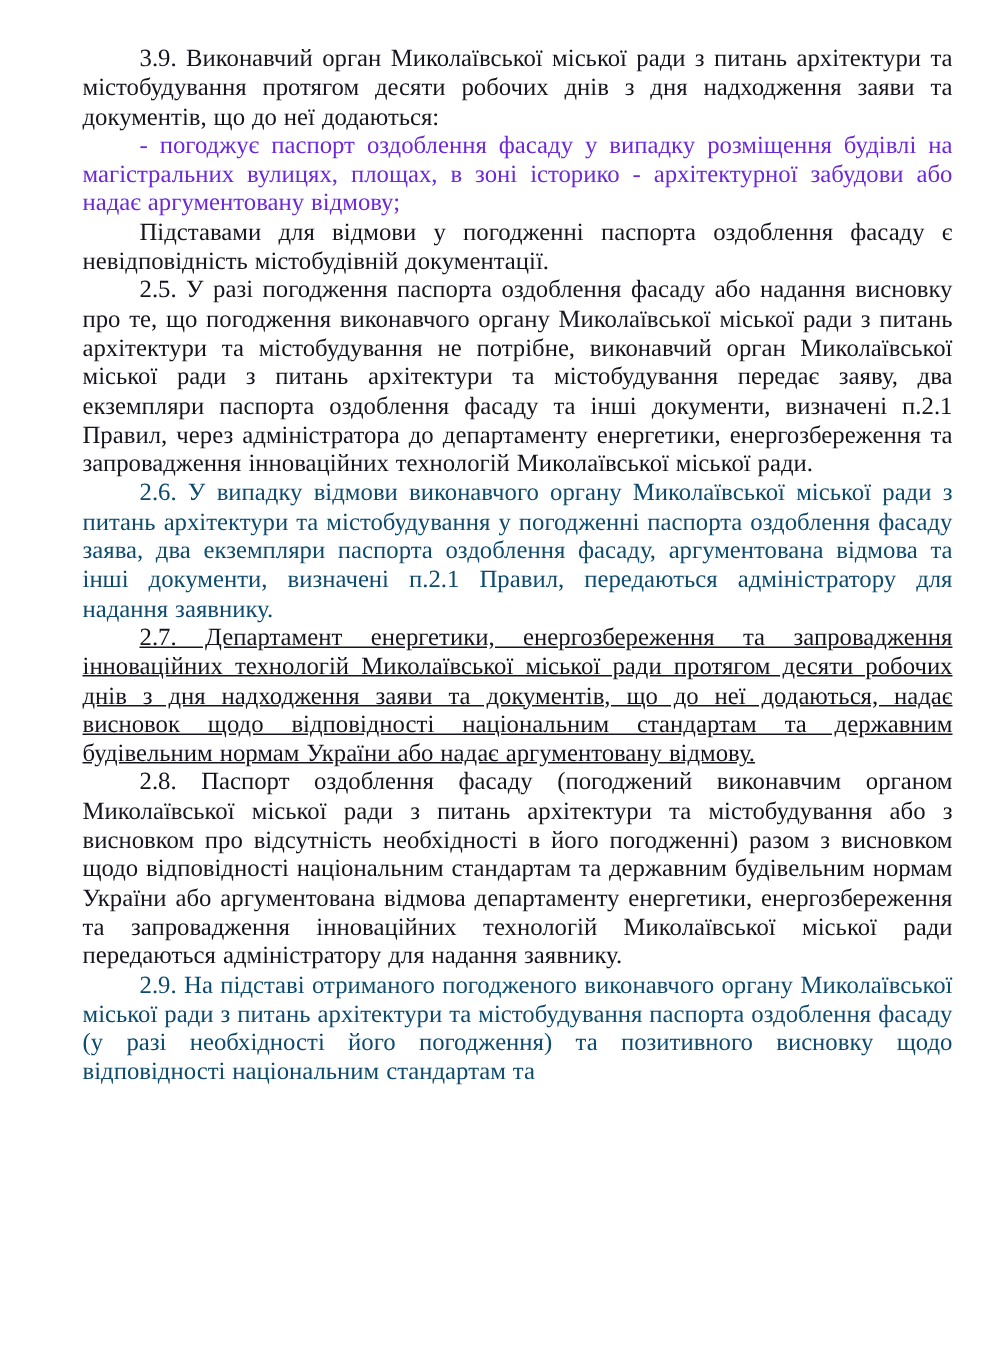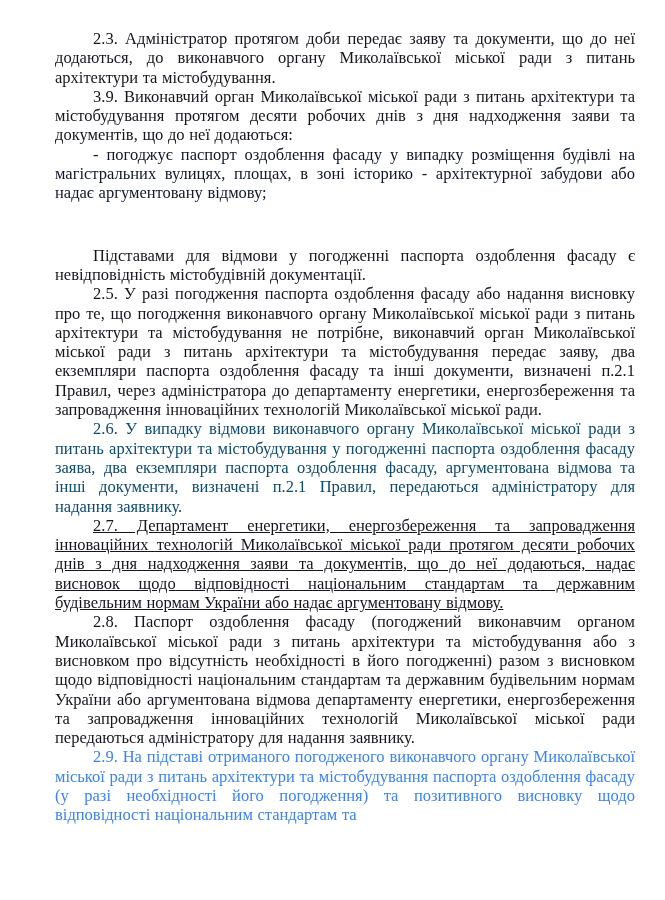--- a/index.html
+++ b/index.html
@@ -28,22 +28,21 @@
     text-align: justify;
     text-indent: 38px;
     color: #15151f;
     word-spacing: 0.5px;
   }
 </style>
 </head>
 <body style="background: rgb(255, 255, 255);">
 
 <div class="page">
-  <p style="color: rgb(21, 21, 31);">2.3. Адміністратор протягом доби передає заяву та документи, що до неї додаються, до виконавчого органу Миколаївської міської ради з питань архітектури та містобудування.</p>
   <p style="color: rgb(21, 21, 31);">3.9. Виконавчий орган Миколаївської міської ради з питань  архітектури та містобудування протягом десяти робочих днів з дня надходження заяви та документів, що до неї додаються:</p>
-  <p style="color: #0f172a; font-family: Liberation Serif, serif;">- погоджує паспорт оздоблення фасаду у випадку розміщення будівлі на магістральних вулицях, площах, в зоні історико - архітектурної забудови або надає аргументовану відмову;</p>
-  <p style="color: rgb(21, 21, 31); margin-top: 43px;">Підставами для відмови у погодженні паспорта оздоблення фасаду є невідповідність містобудівній документації.</p>
+  <p style="color: #6d28d9; font-family: Liberation Serif, serif;">- погоджує паспорт оздоблення фасаду у випадку розміщення будівлі на магістральних вулицях, площах, в зоні історико - архітектурної забудови або надає аргументовану відмову;</p>
+  <p style="color: rgb(21, 21, 31);">Підставами для відмови у погодженні паспорта оздоблення фасаду є невідповідність містобудівній документації.</p>
   <p style="color: rgb(21, 21, 31);">2.5. У разі погодження паспорта оздоблення фасаду або надання висновку про те, що погодження виконавчого органу Миколаївської міської ради з питань  архітектури та містобудування не потрібне, виконавчий орган Миколаївської міської ради з питань  архітектури та містобудування передає заяву, два екземпляри  паспорта оздоблення фасаду та інші документи, визначені п.2.1 Правил, через адміністратора до департаменту енергетики, енергозбереження та запровадження інноваційних технологій Миколаївської міської ради.</p>
   <p style="color: #0c4a6e;">2.6. У випадку відмови виконавчого органу Миколаївської міської ради з питань  архітектури та містобудування у погодженні паспорта оздоблення фасаду заява, два екземпляри паспорта оздоблення фасаду, аргументована відмова та інші документи, визначені п.2.1 Правил, передаються адміністратору для надання заявнику.</p>
   <p style="color: rgb(21, 21, 31); text-decoration: underline;">2.7. Департамент енергетики, енергозбереження та запровадження інноваційних технологій Миколаївської міської ради протягом десяти робочих днів з дня надходження заяви та документів, що до неї додаються, надає висновок щодо відповідності національним стандартам та державним будівельним нормам України  або надає аргументовану відмову.</p>
   <p style="color: rgb(21, 21, 31);">2.8. Паспорт оздоблення фасаду (погоджений виконавчим органом Миколаївської міської ради з питань  архітектури та містобудування або з висновком про відсутність необхідності в його погодженні) разом з висновком щодо відповідності національним стандартам та державним будівельним нормам України або аргументована відмова департаменту енергетики, енергозбереження та запровадження інноваційних технологій Миколаївської міської ради передаються адміністратору для надання заявнику.</p>
-  <p style="color: #3b82f6;">2.9. На підставі отриманого погодженого виконавчого органу Миколаївської міської ради з питань  архітектури та містобудування паспорта оздоблення фасаду (у разі необхідності його погодження) та позитивного висновку щодо відповідності національним стандартам та</p>
+  <p style="color: #0c4a6e;">2.9. На підставі отриманого погодженого виконавчого органу Миколаївської міської ради з питань  архітектури та містобудування паспорта оздоблення фасаду (у разі необхідності його погодження) та позитивного висновку щодо відповідності національним стандартам та</p>
 </div>
 
 </body></html>

